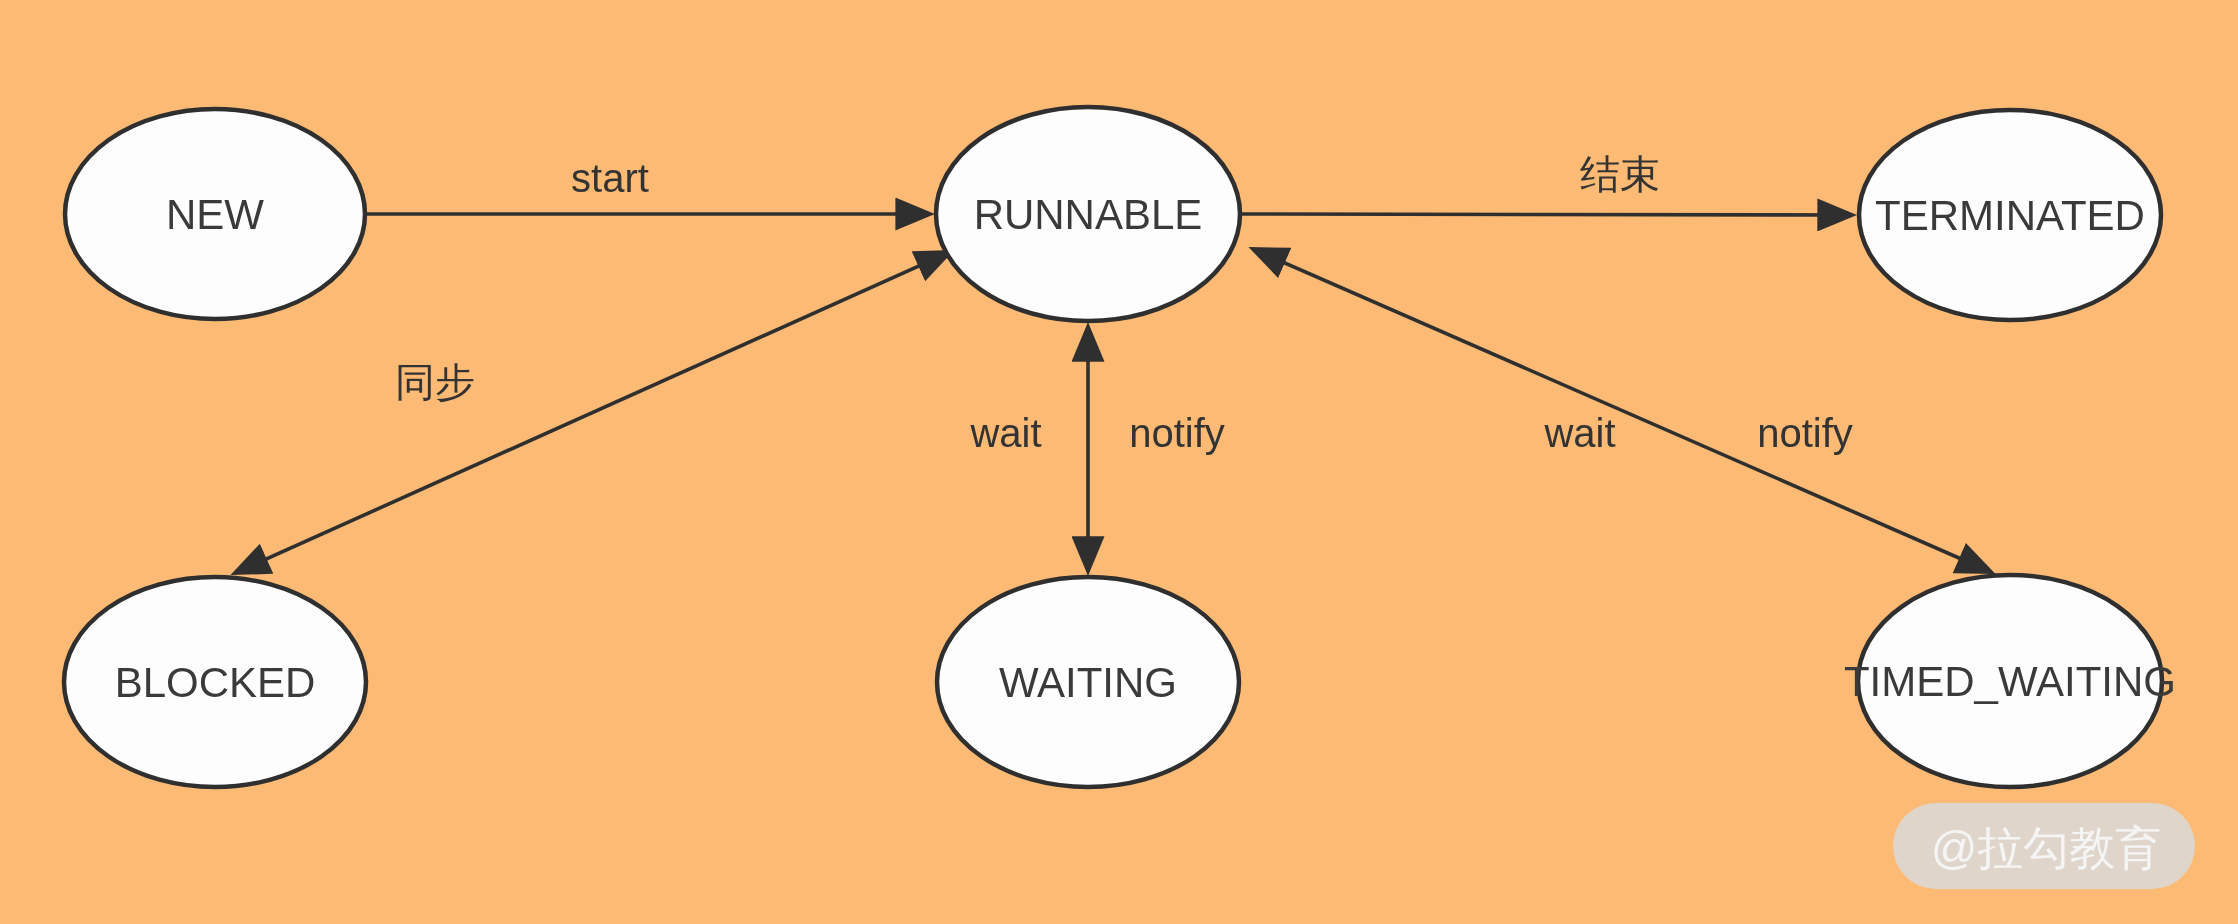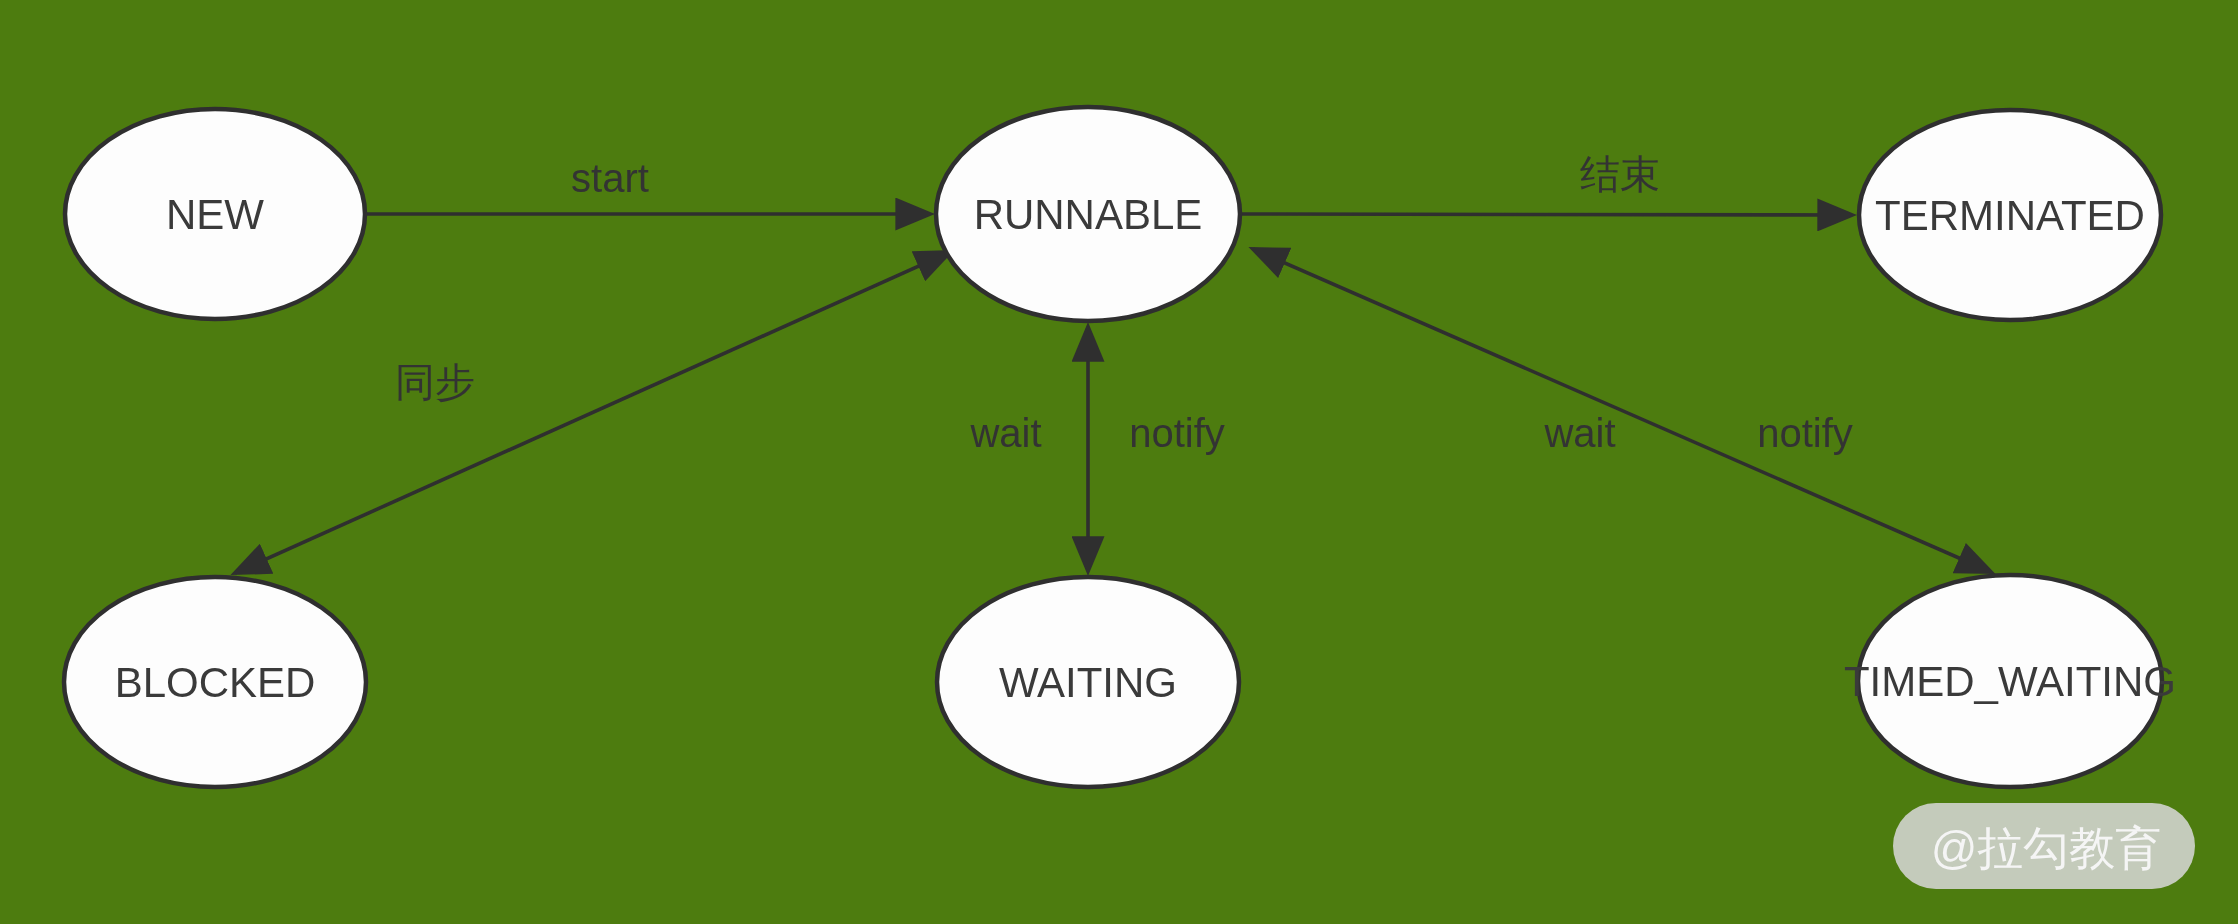--- a/index.html
+++ b/index.html
@@ -4,21 +4,21 @@
 <style>
   html, body {
     margin: 0;
     padding: 0;
     background: #f7f7f8;
   }
   .stage {
     position: relative;
     width: 2238px;
     height: 924px;
-    background: #4d7c0f;
+    background: #fdba74;
     font-family: "Liberation Sans", "DejaVu Sans", sans-serif;
     overflow: hidden;
   }
   svg { display: block; }
   .node-ellipse {
     fill: #fdfdfd;
     stroke: #2f2f2f;
     stroke-width: 4.5;
   }
   .edge-line {

